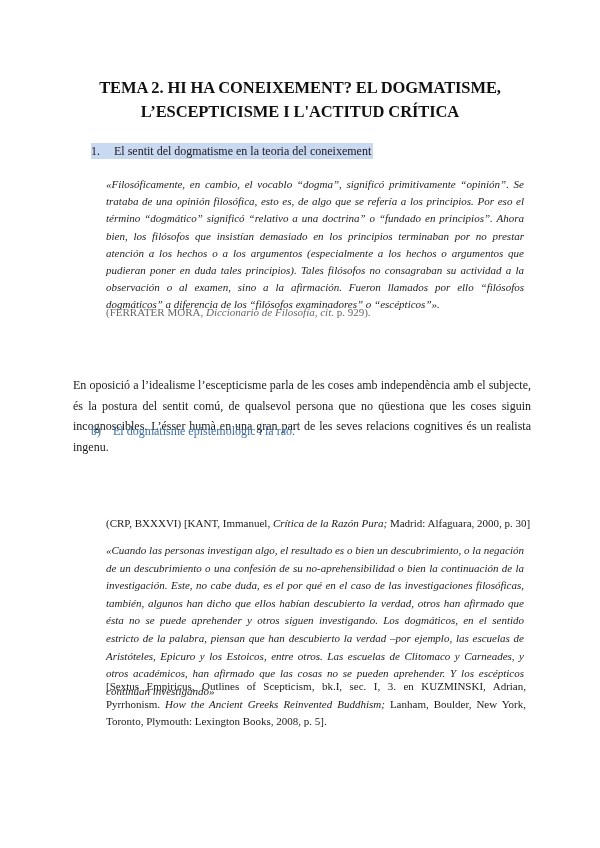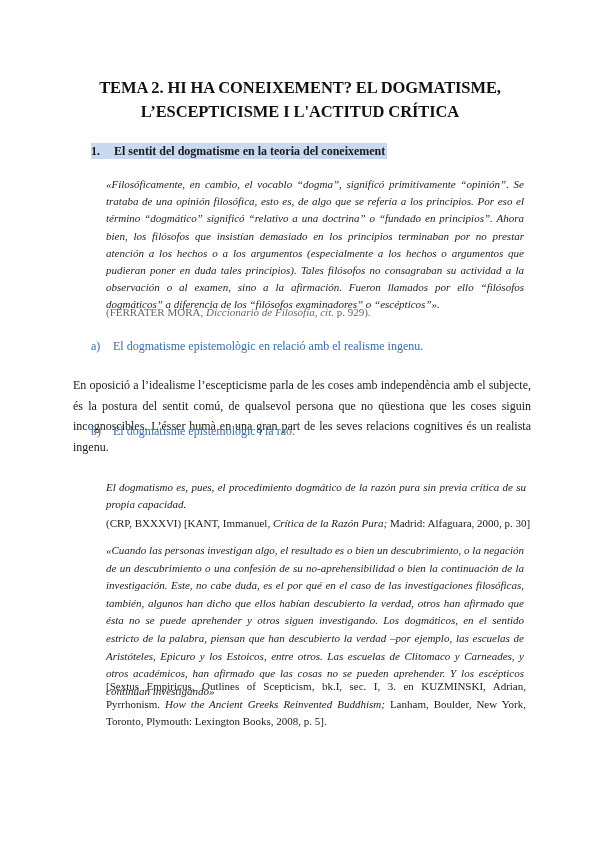--- a/index.html
+++ b/index.html
@@ -10,21 +10,21 @@
     }
     .page { position: absolute; left: 0; top: 0; width: 600px; height: 640px; }
     .title {
       position: absolute; left: 60px; width: 480px; top: 76px;
       text-align: center; font-weight: bold; font-size: 16.5px; line-height: 24px;
       letter-spacing: -0.1px; color: #111;
     }
     .title div { white-space: nowrap; }
     .section-heading {
       position: absolute; left: 91px; top: 143px; height: 16px;
-      font-weight: bold; font-size: 12px; line-height: 16px;
+      font-weight: normal; font-size: 12px; line-height: 16px;
       background: #c9d9f2; padding: 0 2px 0 0; white-space: nowrap;
     }
     .section-heading .num { display: inline-block; width: 23px; }
     .quote {
       position: absolute; left: 106px; width: 418px;
       font-style: italic; font-size: 11px; line-height: 17.2px;
       text-align: justify; color: #222;
     }
     .quote p { margin: 0; }
     .cite-gray {
@@ -72,33 +72,29 @@
   </div>
 
   <div class="quote" style="top:176px;">
     <p>«Filosóficamente, en cambio, el vocablo “dogma”, significó primitivamente “opinión”. Se trataba de una opinión filosófica, esto es, de algo que se refería a los principios. Por eso el término “dogmático” significó “relativo a una doctrina” o “fundado en principios”. Ahora bien, los filósofos que insistían demasiado en los principios terminaban por no prestar atención a los hechos o a los argumentos (especialmente a los hechos o argumentos que pudieran poner en duda tales principios). Tales filósofos no consagraban su actividad a la observación o al examen, sino a la afirmación. Fueron llamados por ello “filósofos dogmáticos” a diferencia de los “filósofos examinadores” o “escépticos”».</p>
   </div>
 
   <div class="cite-gray">
     <span>(FERRATER MORA, </span><i>Diccionario de Filosofía</i><span>, </span><i>cit.</i><span> p. 929).</span>
   </div>
 
-  <div class="subheading" style="top:338px;">
-    <span class="letter">a)</span><span>El dogmatisme epistemològic en relació amb el realisme ingenu.</span>
-  </div>
 
   <div class="body-para">
     <p>En oposició a l’idealisme l’escepticisme parla de les coses amb independència amb el subjecte, és la postura del sentit comú, de qualsevol persona que no qüestiona que les coses siguin incognoscibles. L’ésser humà en una gran part de les seves relacions cognitives és un realista ingenu.</p>
   </div>
 
   <div class="subheading" style="top:423px;">
     <span class="letter">b)</span><span>El dogmatisme epistemològic i la raó.</span>
   </div>
 
-  <div class="kant-quote">El dogmatismo es, pues, el procedimiento dogmático de la razón pura sin previa crítica de su propia capacidad.</div>
 
   <div class="kant-cite">
     <span>(CRP, BXXXVI) [KANT, Immanuel, </span><i>Crítica de la Razón Pura;</i><span> Madrid: Alfaguara, 2000, p. 30]</span>
   </div>
 
   <div class="quote" style="top:542px; line-height:17.6px;">
     <p>«Cuando las personas investigan algo, el resultado es o bien un descubrimiento, o la negación de un descubrimiento o una confesión de su no-aprehensibilidad o bien la continuación de la investigación. Este, no cabe duda, es el por qué en el caso de las investigaciones filosóficas, también, algunos han dicho que ellos habían descubierto la verdad, otros han afirmado que ésta no se puede aprehender y otros siguen investigando. Los dogmáticos, en el sentido estricto de la palabra, piensan que han descubierto la verdad –por ejemplo, las escuelas de Aristóteles, Epicuro y los Estoicos, entre otros. Las escuelas de Clitomaco y Carneades, y otros académicos, han afirmado que las cosas no se pueden aprehender. Y los escépticos continúan investigando»</p>
   </div>
 
   <div class="sextus-cite">

